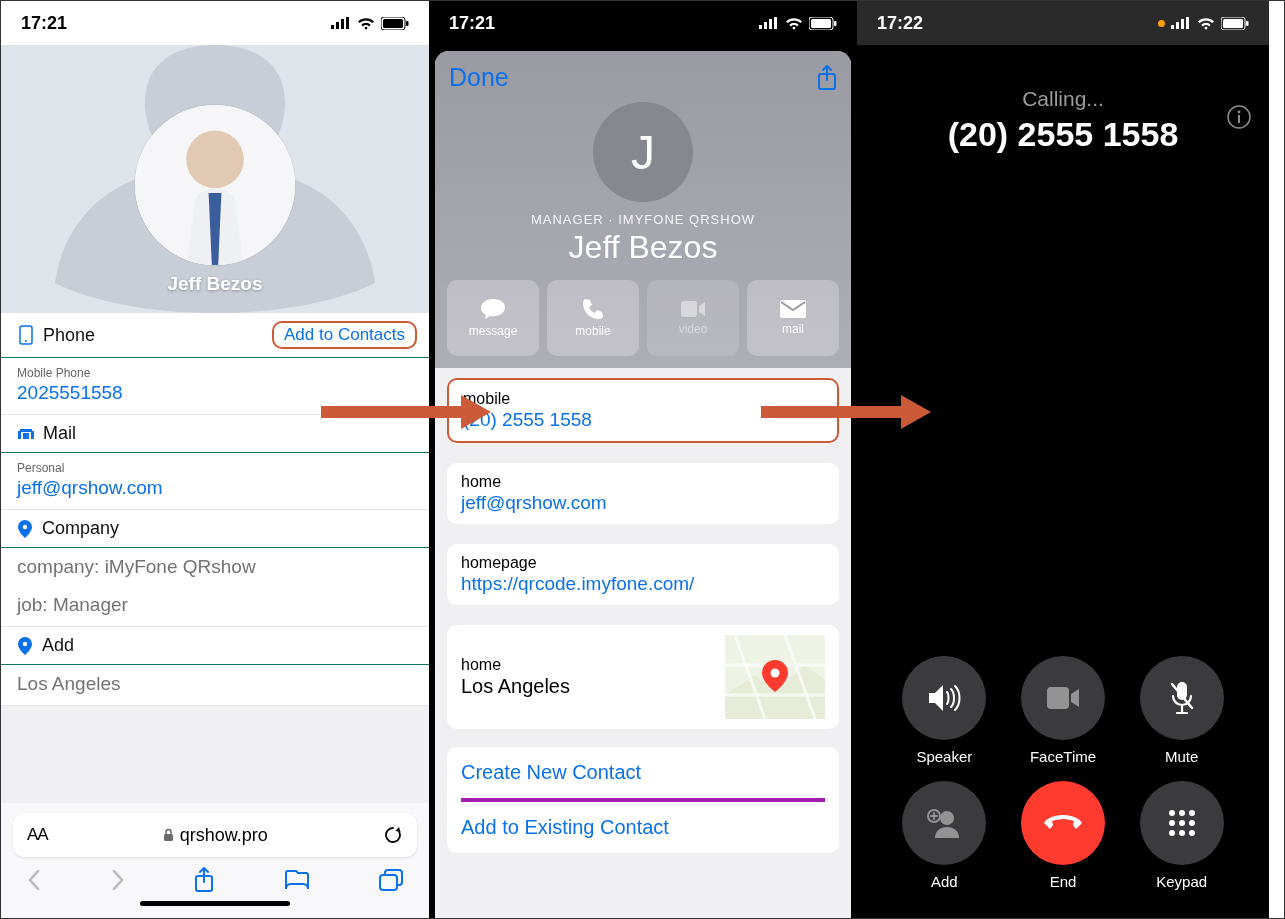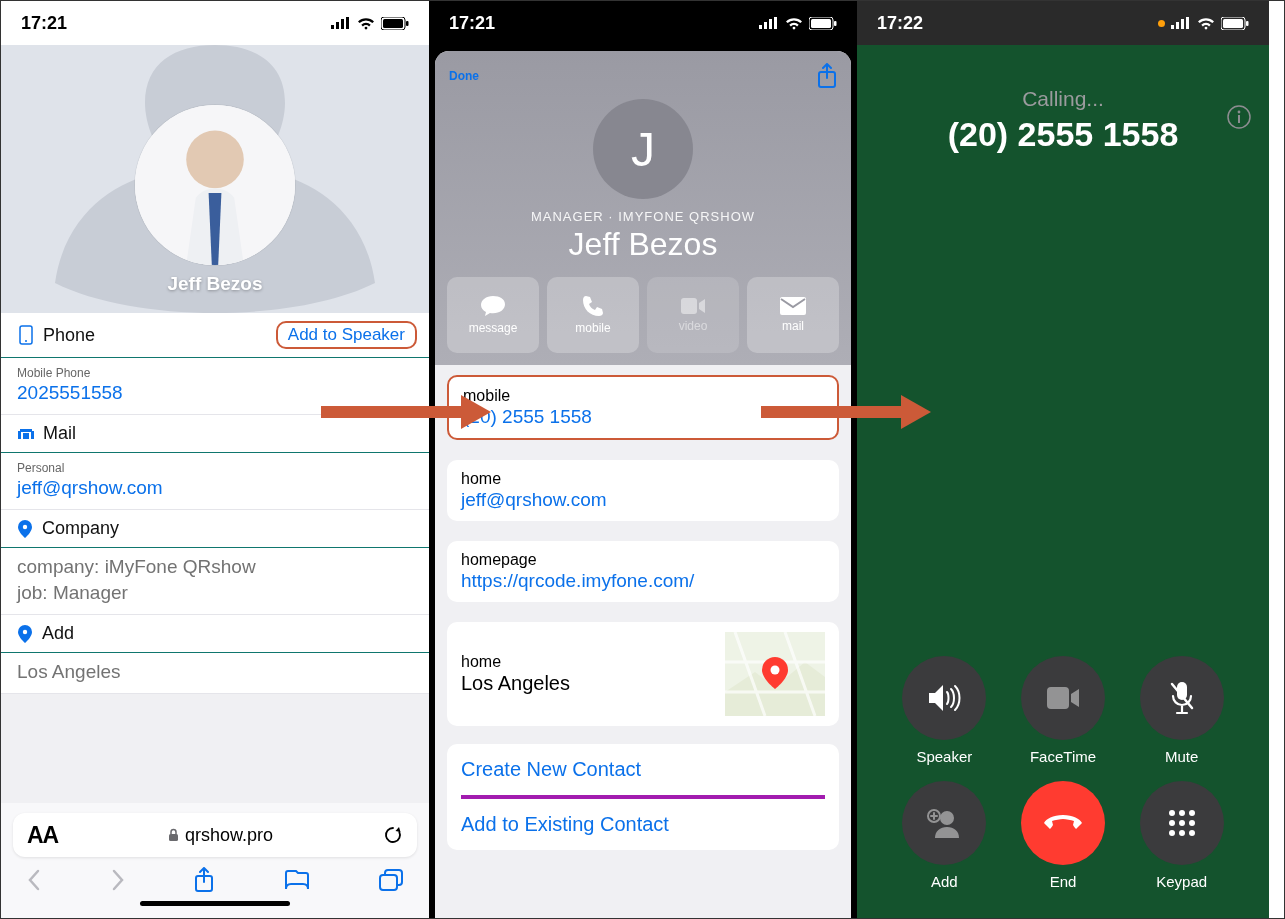--- a/index.html
+++ b/index.html
@@ -1,20 +1,20 @@
 <!DOCTYPE html>
 <html><head>
 <meta charset="utf-8">
 <style>
 html,body{margin:0;padding:0;font-family:-apple-system,Helvetica,Arial,sans-serif;background:#fff}
 .stage{width:1285px;height:919px;border:1px solid #333;box-sizing:border-box;position:relative;overflow:hidden}
 .phone{position:absolute;top:0;bottom:0;display:flex;flex-direction:column;overflow:hidden}
 .p1{left:0;width:428px;background:#f0f0f3}
 .p2{left:428px;width:428px;background:#000}
-.p3{left:856px;width:412px;background:#14532d}
+.p3{left:856px;width:412px;background:#000000}
 
 .status{height:44px;display:flex;align-items:center;justify-content:space-between;padding:0 20px;font-weight:600;font-size:18px}
 .p1 .status{background:#fff;color:#000}
 .p2 .status{background:#000;color:#fff}
 .p3 .status{background:#2a2a2a;color:#fff}
 .stat-icons{display:flex;align-items:center;gap:6px}
 .stat-icons svg{display:block}
 
 .hero{height:268px;position:relative;background:linear-gradient(180deg,#e8e9ed,#c8cdd6);overflow:hidden}
 .hero .bgperson{position:absolute;inset:0;display:flex;justify-content:center}
@@ -37,21 +37,21 @@
 .safari{margin-top:auto;background:#f8f8fa;padding:10px 12px 6px}
 .url{background:#fff;border-radius:12px;height:44px;display:flex;align-items:center;justify-content:space-between;padding:0 14px;box-shadow:0 1px 3px rgba(0,0,0,.1)}
 .url .mid{display:flex;align-items:center;gap:6px;color:#000;font-size:18px}
 .sfrow{display:flex;justify-content:space-between;align-items:center;padding:10px 14px 0}
 .sfrow svg{display:block}
 .homebar{height:5px;width:150px;background:#000;border-radius:3px;margin:8px auto 6px}
 
 .sheet{margin:6px 6px 0;border-radius:14px 14px 0 0;overflow:hidden;flex:1;display:flex;flex-direction:column;background:#f0f0f3}
 .sheet-head{background:linear-gradient(#9a9aa3,#aeaeb6);padding:8px 12px 12px;color:#fff;position:relative}
 .sheet-top{display:flex;justify-content:space-between;align-items:center;padding:4px 2px 6px}
-.done{color:#0b71ea;font-size:12px;font-weight:700}
+.done{color:#0b71ea;font-size:25px;font-weight:400}
 .share svg{display:block}
 .big-av{width:100px;height:100px;border-radius:50%;background:#878790;margin:4px auto 10px;display:flex;align-items:center;justify-content:center;color:#fff;font-size:48px;font-weight:400}
 .subline{text-align:center;font-size:13px;letter-spacing:1px;opacity:.9}
 .bigname{text-align:center;font-size:32px;font-weight:400;margin-top:2px}
 .actions{display:flex;gap:8px;margin-top:14px}
 .actbtn{flex:1;background:rgba(255,255,255,.25);border-radius:10px;height:76px;display:flex;flex-direction:column;align-items:center;justify-content:center;gap:4px;color:#fff;font-size:12px}
 .actbtn.dis{opacity:.55}
 .actbtn svg{display:block}
 .listbox{background:#fff;border-radius:10px;margin:10px 12px;padding:10px 14px}
 .listbox.hl{border:2.5px solid #cc5a38}
@@ -125,21 +125,21 @@
   <div class="section-head">
     <span class="left">
           <span class="ic">
             <svg width="14" height="20" viewBox="0 0 14 20">
               <rect x="1" y="1" width="12" height="18" rx="2" fill="none" stroke="#0b71ea" stroke-width="1.5"></rect>
               <circle cx="7" cy="16" r="1" fill="#0b71ea"></circle>
             </svg>
           </span>
           <span>Phone</span>
         </span>
-    <span class="add-link highlight-box">Add to Speaker</span>
+    <span class="add-link highlight-box">Add to Contacts</span>
   </div>
   <div class="card">
     <div class="klabel">Mobile Phone</div>
     <div class="kval">2025551558</div>
   </div>
 
   <div class="section-head">
     <span class="left">
           <span class="ic">
             <svg width="16" height="16" viewBox="0 0 16 16">
@@ -160,38 +160,38 @@
   <div class="section-head">
     <span class="left"><span class="pin-blue">
             <svg width="14" height="18" viewBox="0 0 14 18">
               <path d="M7 0a7 7 0 017 7c0 5-7 11-7 11S0 12 0 7a7 7 0 017-7z" fill="#0b71ea"></path>
               <circle cx="7" cy="7" r="2.2" fill="#fff"></circle>
             </svg>
           </span>&nbsp;<span>Company</span></span>
   </div>
   <div class="card">
     <div class="kplain">company: iMyFone QRshow</div>
-    <div class="kplain" style="margin-top:4px">job: Manager</div>
+    <div class="kplain" style="margin-top:16px">job: Manager</div>
   </div>
 
   <div class="section-head">
     <span class="left"><span class="pin-blue">
             <svg width="14" height="18" viewBox="0 0 14 18">
               <path d="M7 0a7 7 0 017 7c0 5-7 11-7 11S0 12 0 7a7 7 0 017-7z" fill="#0b71ea"></path>
               <circle cx="7" cy="7" r="2.2" fill="#fff"></circle>
             </svg>
           </span>&nbsp;<span>Add</span></span>
   </div>
   <div class="card">
     <div class="kplain">Los Angeles</div>
   </div>
 
   <div class="safari">
     <div class="url">
-      <span style="font-size:23px;letter-spacing:-1px;font-weight:700">AA</span>
+      <span style="font-size:17px;letter-spacing:-1px;font-weight:400">AA</span>
       <span class="mid">
             <svg width="11" height="14" viewBox="0 0 11 14">
               <rect x="1" y="6" width="9" height="7" rx="1.5" fill="#6a6a6e"></rect>
               <path d="M3 6V4a2.5 2.5 0 115 0v2" fill="none" stroke="#6a6a6e" stroke-width="1.5"></path>
             </svg>
             <span>qrshow.pro</span>
           </span>
       <svg width="20" height="20" viewBox="0 0 20 20">
             <path d="M10 3a7 7 0 106.3 4" fill="none" stroke="#000" stroke-width="1.8" stroke-linecap="round"></path>
             <path d="M16 2l1.5 5-5-1z" fill="#000"></path>

